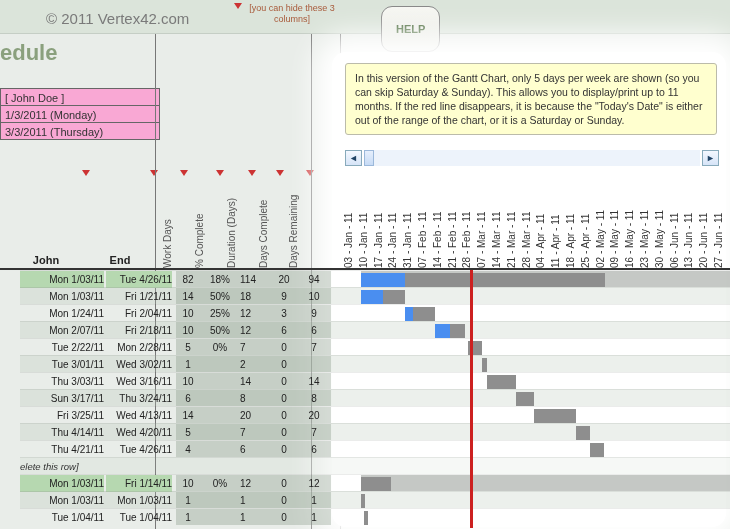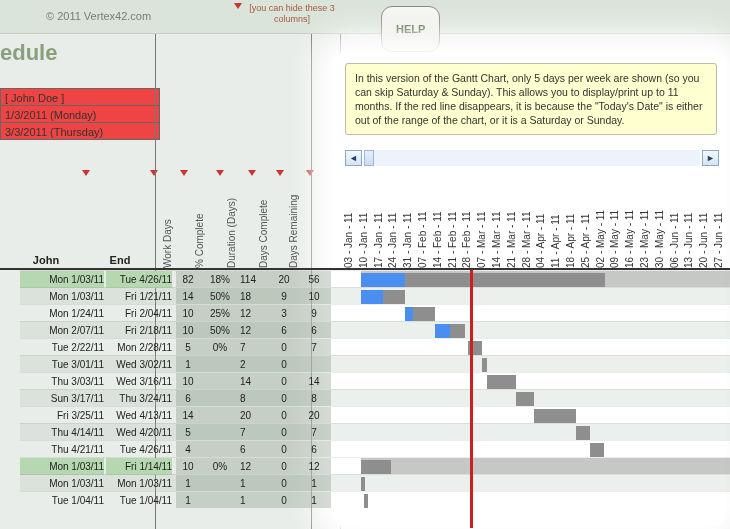--- a/index.html
+++ b/index.html
@@ -17,21 +17,21 @@
   .topbar {
     position: absolute;
     top: 0; left: 0; right: 0;
     height: 34px;
     background: #dbe4da;
     border-bottom: 1px solid #c5cec5;
   }
   .copyright {
     position: absolute;
     top: 10px; left: 9px;
-    font-size: 11px;
+    font-size: 15px;
     color: #7a7a7a;
     padding-left: 37px;
   }
   .hide-cols-note {
     position: absolute;
     top: 3px; left: 237px;
     font-size: 9px;
     color: #a85a3a;
     text-align: center;
     line-height: 11px;
@@ -58,21 +58,21 @@
     padding-left: 0;
   }
   .meta-box {
     position: absolute;
     top: 88px; left: 0;
     width: 160px;
   }
   .meta-row {
     border: 1px solid #666;
     padding: 2px 8px 2px 4px;
-    background: #ef4444;
+    background: #f9a8d4;
     font-size: 11px;
     margin-bottom: -1px;
     height: 18px;
     line-height: 14px;
     white-space: nowrap;
     overflow: hidden;
   }
   .spotlight {
     position: absolute;
     top: 52px; left: 332px;
@@ -328,21 +328,21 @@
 
 <div class="grid" id="grid">
     <div class="row">
       <div class="cell cc-start greenbg">Mon 1/03/11</div>
       <div class="cell cc-end greenbg">Tue 4/26/11</div>
       <div class="numcol" style="position: absolute; left: 156px; width: 155px;"></div>
       <div class="cell cc-wd">82</div>
       <div class="cell cc-pc">18%</div>
       <div class="cell cc-dur">114</div>
       <div class="cell cc-dc">20</div>
-      <div class="cell cc-dr">56</div>
+      <div class="cell cc-dr">94</div>
       <div class="gantt-area">
         <div style="position: absolute; inset: 0px; background: rgba(140, 145, 140, 0.5);"></div>
         <div class="bar-grey" style="left: 0px; width: 244.2px;"></div>
         <div class="bar-blue" style="left: 0px; width: 44.4px;"></div>
       </div>
     </div>
     <div class="row shaded">
       <div class="cell cc-start">Mon 1/03/11</div>
       <div class="cell cc-end">Fri 1/21/11</div>
       <div class="numcol" style="position: absolute; left: 156px; width: 155px;"></div>
@@ -468,20 +468,23 @@
       <div class="numcol" style="position: absolute; left: 156px; width: 155px;"></div>
       <div class="cell cc-wd">4</div>
       <div class="cell cc-pc"></div>
       <div class="cell cc-dur">6</div>
       <div class="cell cc-dc">0</div>
       <div class="cell cc-dr">6</div>
       <div class="gantt-area">
         <div class="bar-grey" style="left: 229.4px; width: 13.32px;"></div>
       </div>
     </div>
+    <div class="row del">
+      <div style="position: absolute; left: 0px;">elete this row]</div>
+    </div>
     <div class="row">
       <div class="cell cc-start greenbg">Mon 1/03/11</div>
       <div class="cell cc-end greenbg">Fri 1/14/11</div>
       <div class="numcol" style="position: absolute; left: 156px; width: 155px;"></div>
       <div class="cell cc-wd">10</div>
       <div class="cell cc-pc">0%</div>
       <div class="cell cc-dur">12</div>
       <div class="cell cc-dc">0</div>
       <div class="cell cc-dr">12</div>
       <div class="gantt-area">

